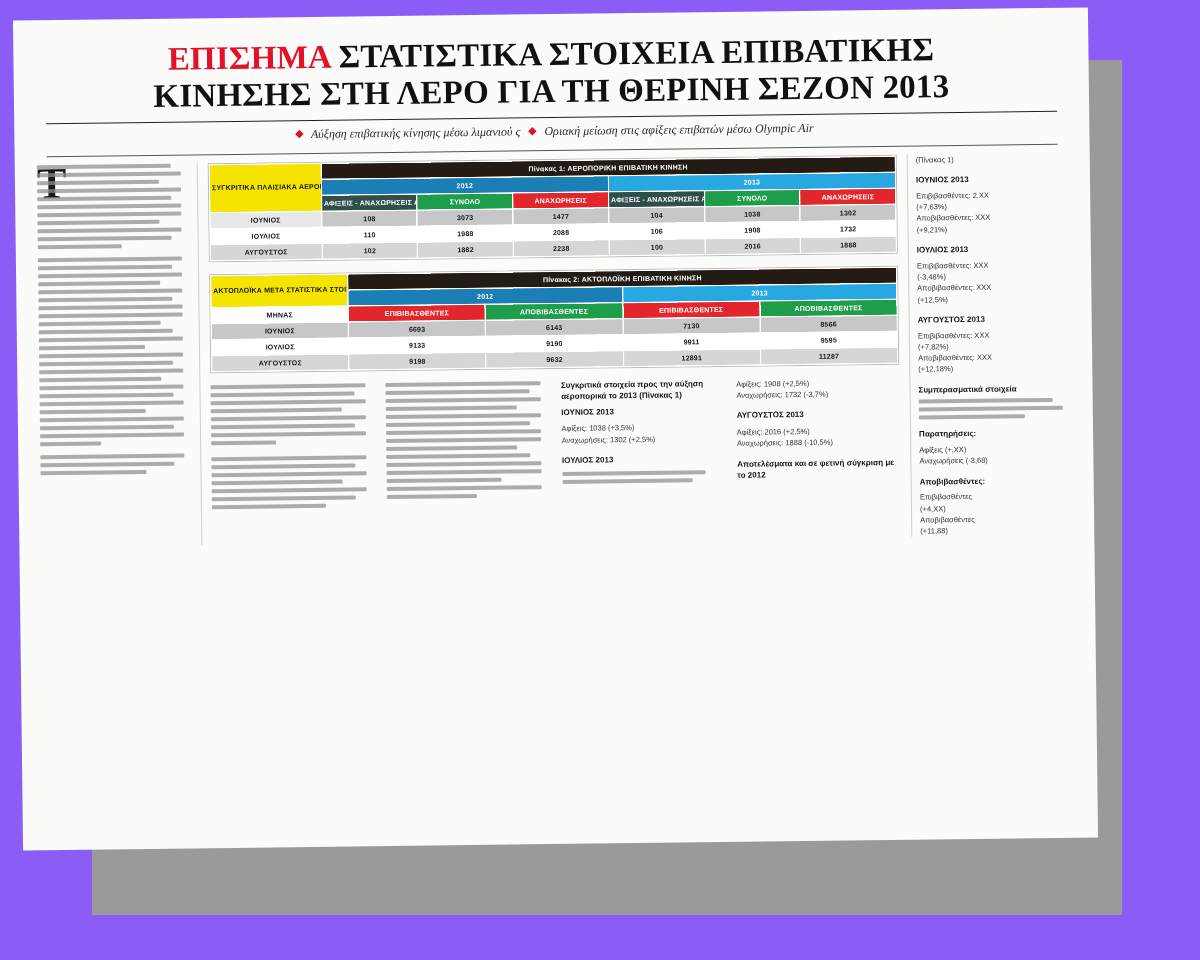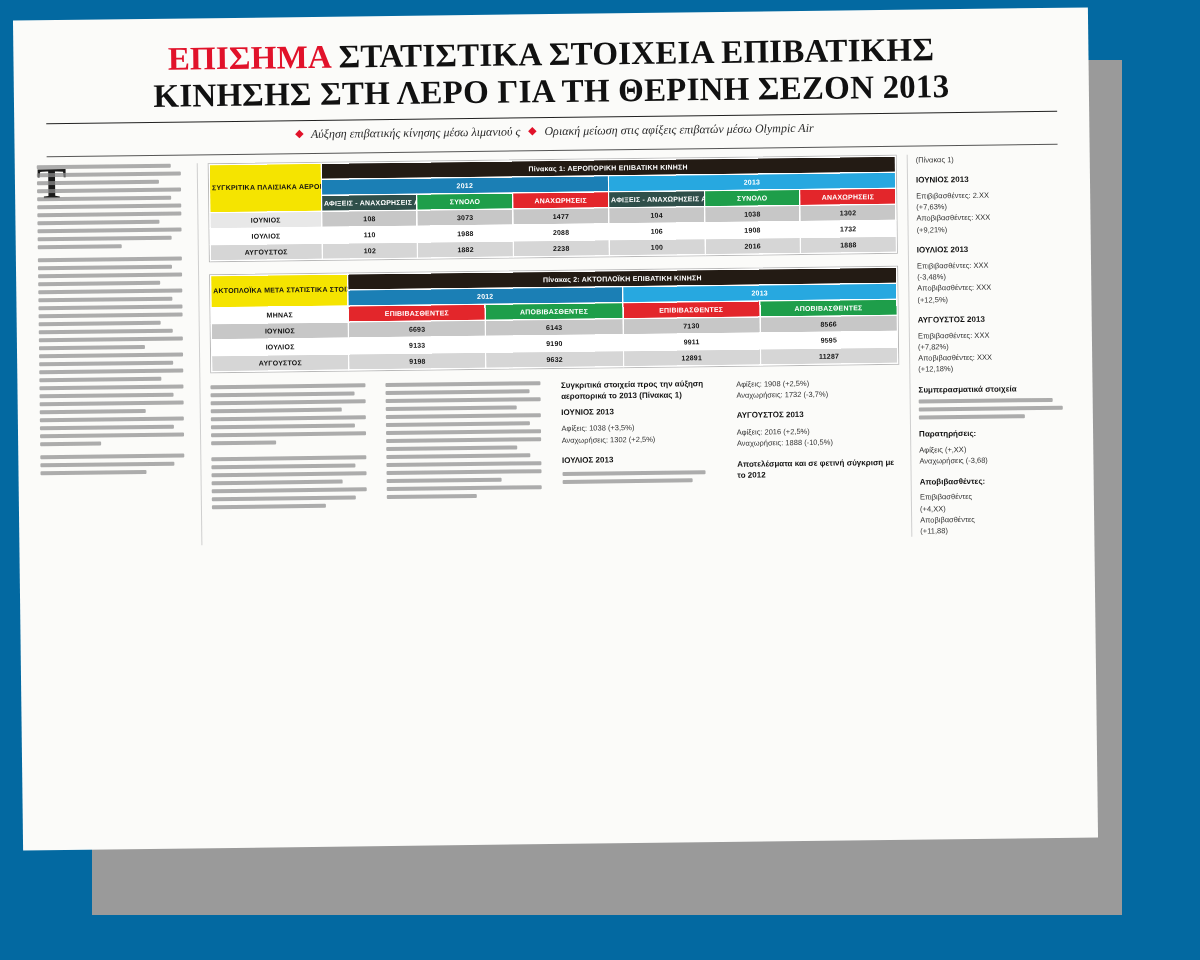--- a/index.html
+++ b/index.html
@@ -9,21 +9,21 @@
     width: 1200px;
     height: 960px;
     overflow: hidden;
     font-family: "Liberation Serif", serif;
   }
 
   #page {
     position: relative;
     width: 1200px;
     height: 960px;
-    background: #0369a1;
+    background: #8b5cf6;
   }
 
   
   .shadow-block {
     position: absolute;
     left: 92px;
     top: 60px;
     width: 1030px;
     height: 855px;
     background: #9a9a9a;

